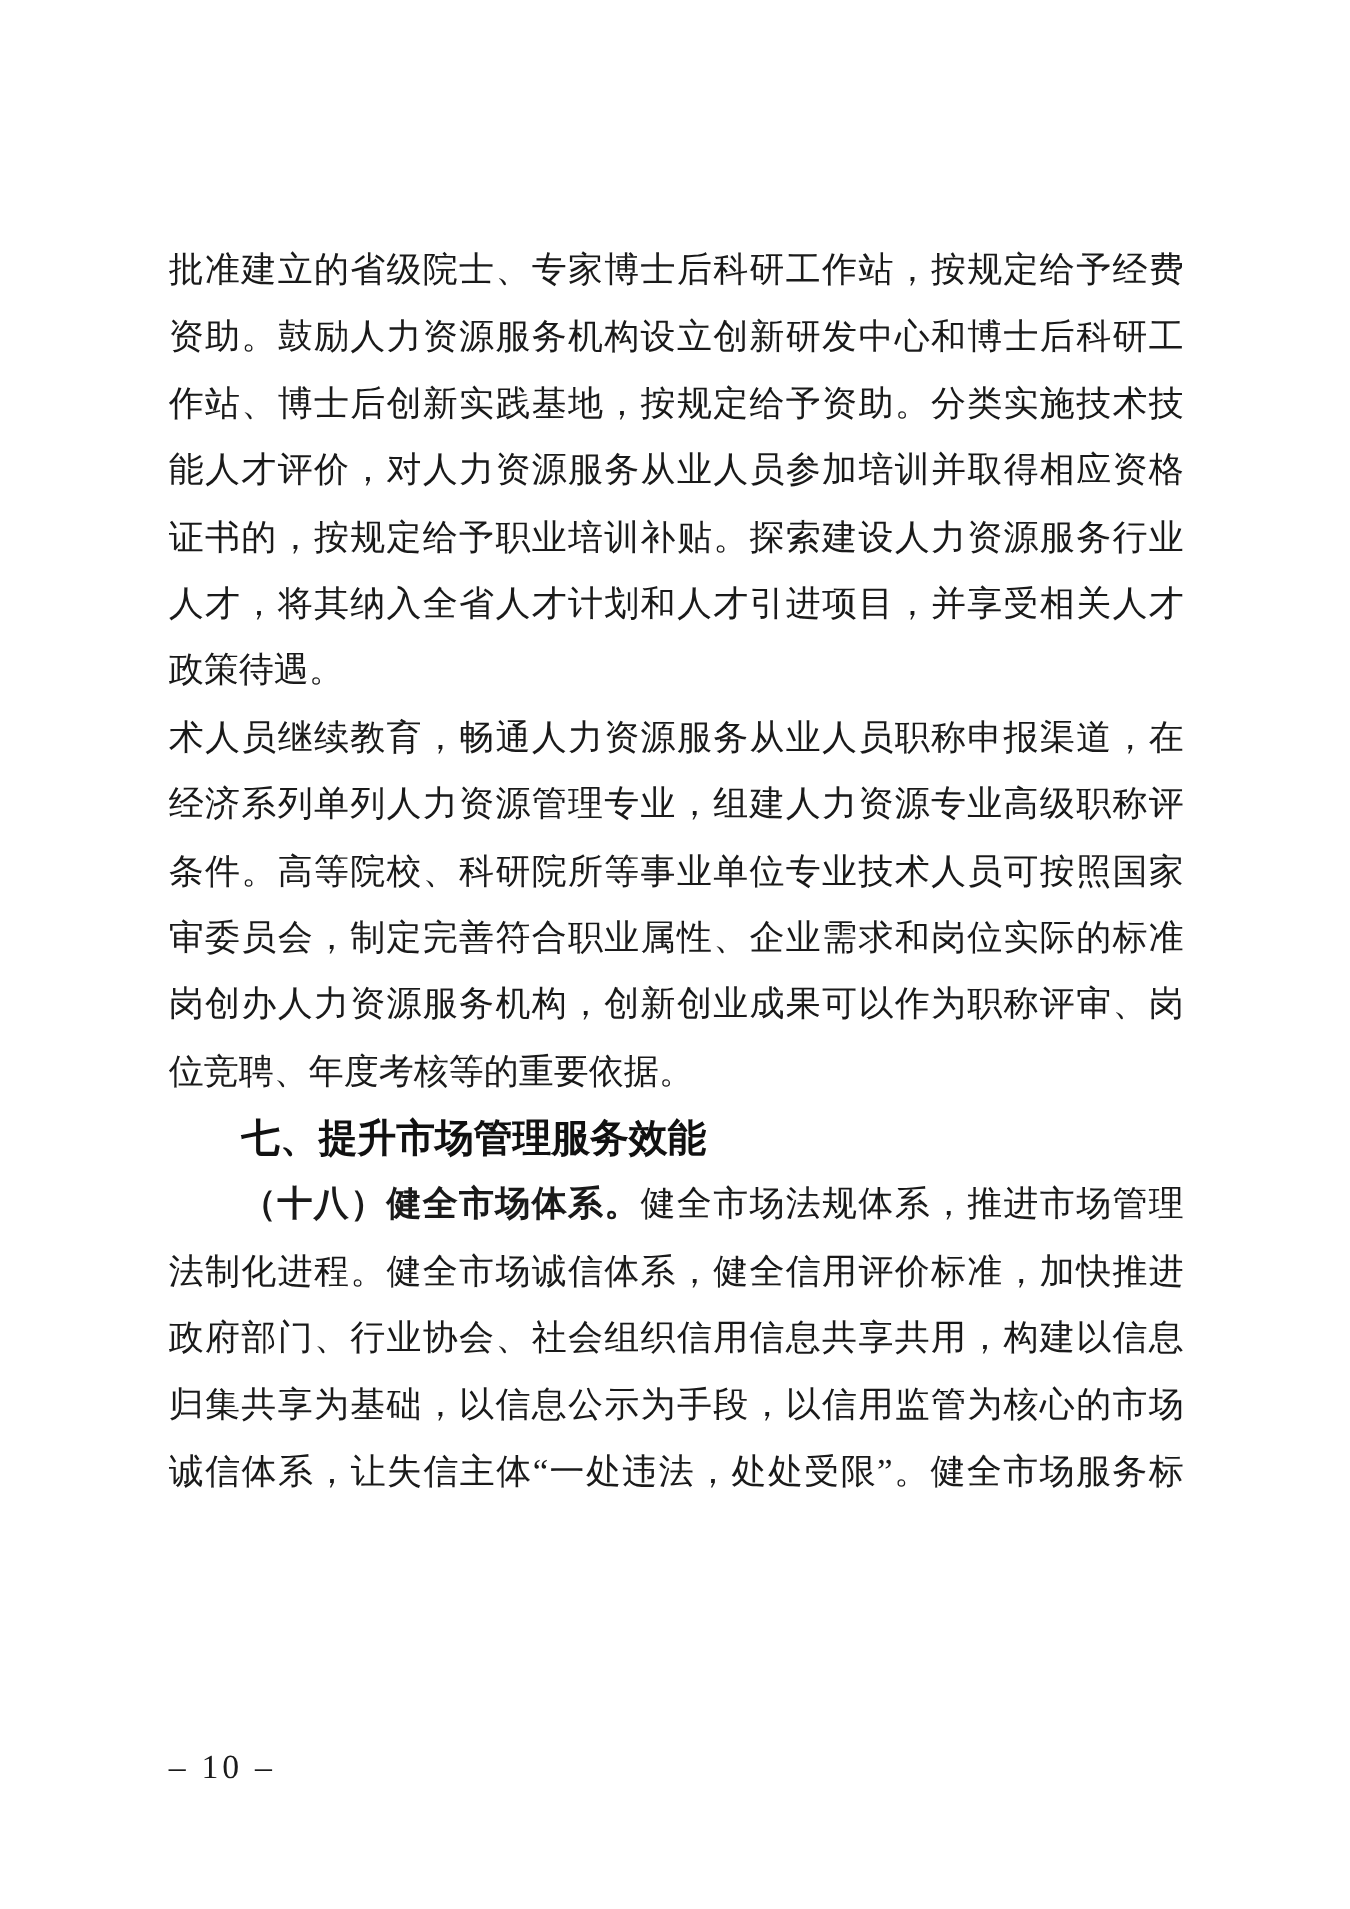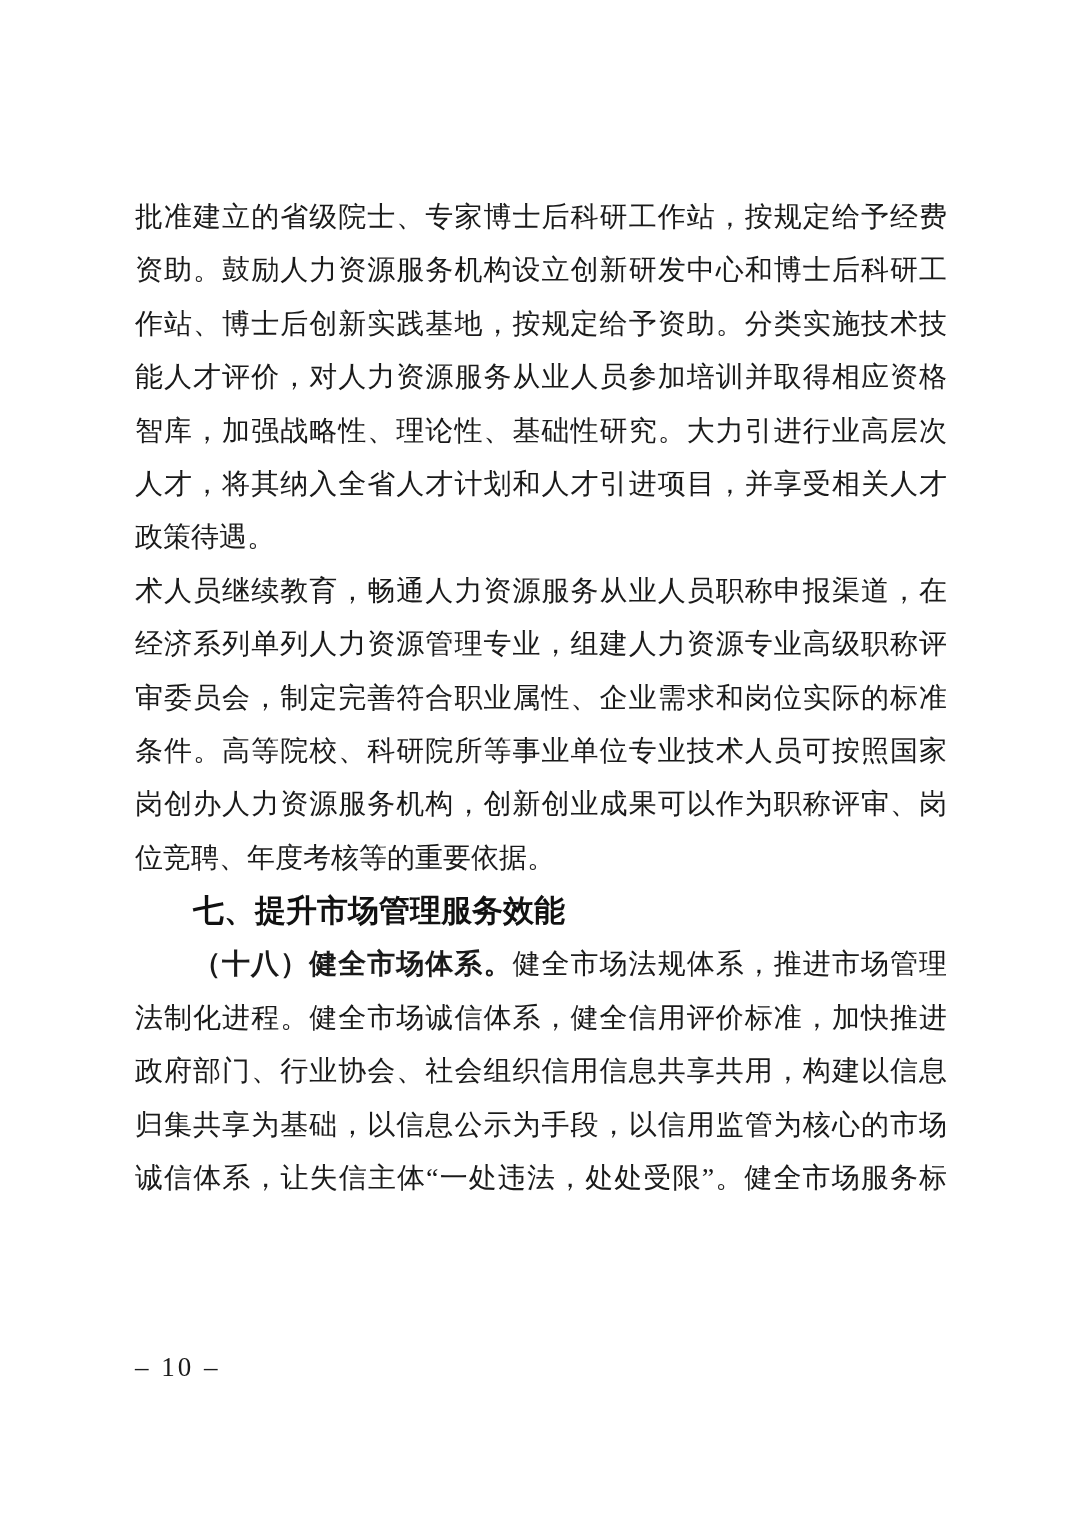--- a/index.html
+++ b/index.html
@@ -44,43 +44,43 @@
     font-size: 31px;
     text-align: right;
     text-align-last: left;
     color: #111111;
   }
   .seg { font-weight: normal; }
   .seg-bold { font-weight: bold; }
   .footer {
     position: absolute;
     left: 135px;
-    top: 1352px;
+    top: 1398px;
     font-family: "Liberation Serif", "DejaVu Serif", serif;
     font-size: 27px;
     letter-spacing: 3px;
     color: #1a1a1a;
   }
 </style>
 </head>
 <body>
 
 <div class="page">
   <div class="text-block" id="doc-body">
       <div class="line"><span class="seg">批准建立的省级院士、专家博士后科研工作站，按规定给予经费</span></div>
       <div class="line"><span class="seg">资助。鼓励人力资源服务机构设立创新研发中心和博士后科研工</span></div>
       <div class="line"><span class="seg">作站、博士后创新实践基地，按规定给予资助。分类实施技术技</span></div>
       <div class="line"><span class="seg">能人才评价，对人力资源服务从业人员参加培训并取得相应资格</span></div>
-      <div class="line"><span class="seg">智库，加强战略性、理论性、基础性研究。大力引进行业高层次</span></div>
+      <div class="line"><span class="seg">证书的，按规定给予职业培训补贴。探索建设人力资源服务行业</span></div>
       <div class="line"><span class="seg">人才，将其纳入全省人才计划和人才引进项目，并享受相关人才</span></div>
       <div class="line last"><span class="seg">政策待遇。</span></div>
       <div class="line"><span class="seg">术人员继续教育，畅通人力资源服务从业人员职称申报渠道，在</span></div>
       <div class="line"><span class="seg">经济系列单列人力资源管理专业，组建人力资源专业高级职称评</span></div>
+      <div class="line"><span class="seg">条件。高等院校、科研院所等事业单位专业技术人员可按照国家</span></div>
       <div class="line"><span class="seg">审委员会，制定完善符合职业属性、企业需求和岗位实际的标准</span></div>
-      <div class="line"><span class="seg">条件。高等院校、科研院所等事业单位专业技术人员可按照国家</span></div>
       <div class="line"><span class="seg">岗创办人力资源服务机构，创新创业成果可以作为职称评审、岗</span></div>
       <div class="line last"><span class="seg">位竞聘、年度考核等的重要依据。</span></div>
       <div class="line heading indent">七、提升市场管理服务效能</div>
       <div class="line indent"><span class="seg seg-bold">（十八）健全市场体系。</span><span class="seg">健全市场法规体系，推进市场管理</span></div>
       <div class="line"><span class="seg">法制化进程。健全市场诚信体系，健全信用评价标准，加快推进</span></div>
       <div class="line"><span class="seg">政府部门、行业协会、社会组织信用信息共享共用，构建以信息</span></div>
       <div class="line"><span class="seg">归集共享为基础，以信息公示为手段，以信用监管为核心的市场</span></div>
       <div class="line"><span class="seg">诚信体系，让失信主体“一处违法，处处受限”。健全市场服务标</span></div>
     </div>
   <div class="footer">– 10 –</div>

